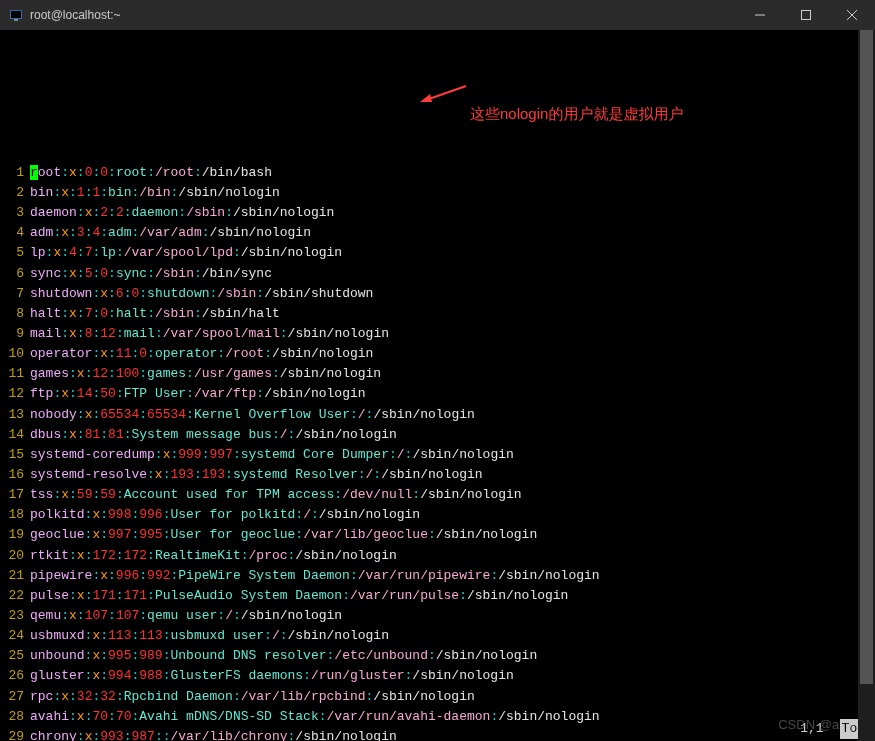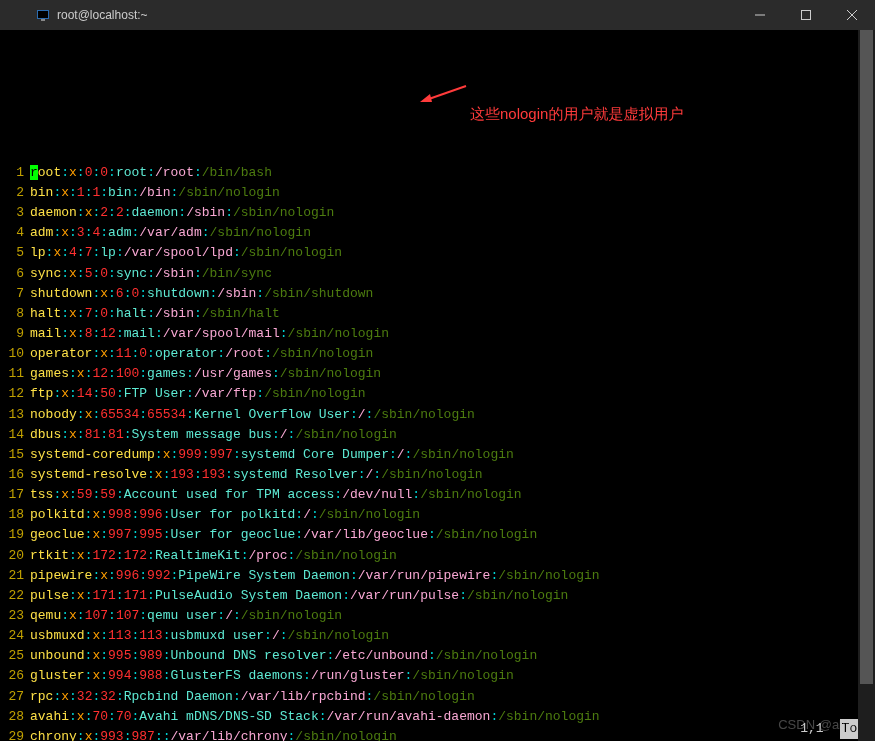--- a/index.html
+++ b/index.html
@@ -14,21 +14,20 @@
   }
   .titlebar {
     background: #2b2b2b;
     height: 30px;
     display: flex;
     align-items: center;
     color: #ccc;
     font-family: "Segoe UI", sans-serif;
     font-size: 12px;
     user-select: none;
-    padding-left: 27px;
   }
   .titlebar .icon { width: 16px; height: 16px; margin: 0 6px 0 8px; display:flex; align-items:center; justify-content:center; }
   .titlebar .title { flex: 1; }
   .titlebar .winctrl { display:flex; }
   .titlebar .btn { width: 46px; height: 30px; display:flex; align-items:center; justify-content:center; color:#ccc; }
 
   .term {
     background: #000;
     color: #ccc;
     width: 100%;
@@ -43,27 +42,27 @@
   .gutter {
     color: #c0a000;
     width: 30px;
     text-align: right;
     padding-right: 6px;
     flex-shrink: 0;
   }
   .content { flex:1; white-space: pre-wrap; word-break: break-all; }
 
   
-  .f-user   { color: #fde047; text-align: center; } 
+  .f-user   { color: #f0abfc; text-align: center; } 
   .f-x      { color: #ff9f00; } 
   .f-uid    { color: #ff3030; } 
   .f-gid    { color: #ff3030; } 
   .f-gecos  { color: #5eead4; } 
   .f-home   { color: #f9a8d4; } 
-  .f-shell  { color: #4d7c0f; } 
+  .f-shell  { color: #e5e5e5; } 
   .sep      { color: #00d0d0; } 
 
   .cursor-cell {
     background: #00ff00;
     color: #000;
   }
 
   
   .arrow {
     position: absolute;

